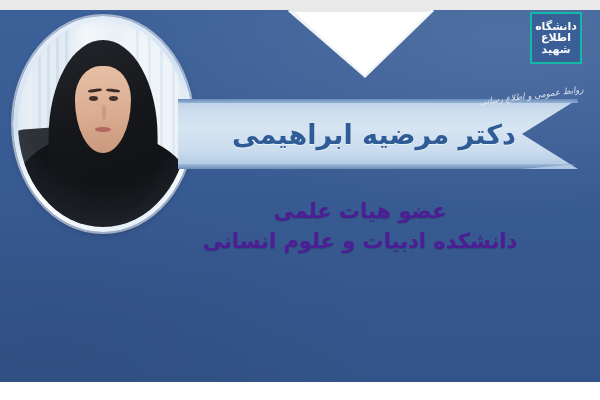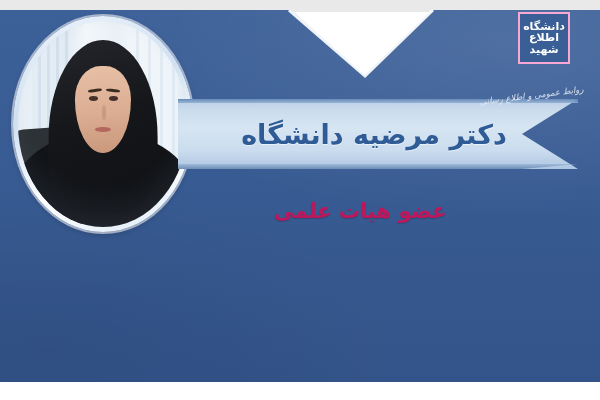--- a/index.html
+++ b/index.html
@@ -224,21 +224,21 @@
     direction: rtl;
   }
 
   
   .subtitle {
     position: absolute;
     left: 150px;
     top: 196px;
     width: 420px;
     text-align: center;
-    color: #be185d;
+    color: #4c1d95;
     direction: rtl;
   }
   .subtitle-line {
     font-weight: bold;
     line-height: 1.45;
     white-space: nowrap;
     text-shadow: 0 1px 1px rgba(0,0,0,0.18);
   }
   .subtitle-line-1 { font-size: 21px; }
   .subtitle-line-2 { font-size: 21px; }
@@ -246,25 +246,25 @@
   
   .logo-block {
     position: absolute;
     right: 14px;
     top: 12px;
     width: 108px;
     height: 82px;
   }
   .logo-mark {
     position: absolute;
-    right: 16px;
+    right: 4px;
     top: 0;
     width: 52px;
     height: 52px;
-    border: 2px solid #f9a8d4;
+    border: 2px solid #14b8a6;
     box-sizing: border-box;
     background: #3a5e96;
   }
   .logo-mark .logo-script {
     position: absolute;
     inset: 3px;
     color: #ffffff;
     font-size: 11px;
     font-weight: bold;
     line-height: 1.05;
@@ -325,24 +325,25 @@
       <div class="ph-eye-r"></div>
       <div class="ph-nose"></div>
       <div class="ph-lips"></div>
       <div class="ph-vignette"></div>
     </div>
   </div>
 
   <div class="ribbon"></div>
   <div class="ribbon-top-edge"></div>
   <div class="ribbon-bot-edge"></div>
-  <div class="ribbon-name">دکتر مرضیه دانشگاه</div>
+  <div class="ribbon-name">دکتر مرضیه ابراهیمی</div>
 
   <div class="subtitle">
     <div class="subtitle-line subtitle-line-1">عضو هیات علمی</div>
+    <div class="subtitle-line subtitle-line-2">دانشکده ادبیات و علوم انسانی</div>
   </div>
 
   <div class="logo-block">
     <div class="logo-mark">
       <div class="logo-script">
         <span>دانشگاه</span>
         <span>اطلاع</span>
         <span>شهید</span>
       </div>
     </div>

